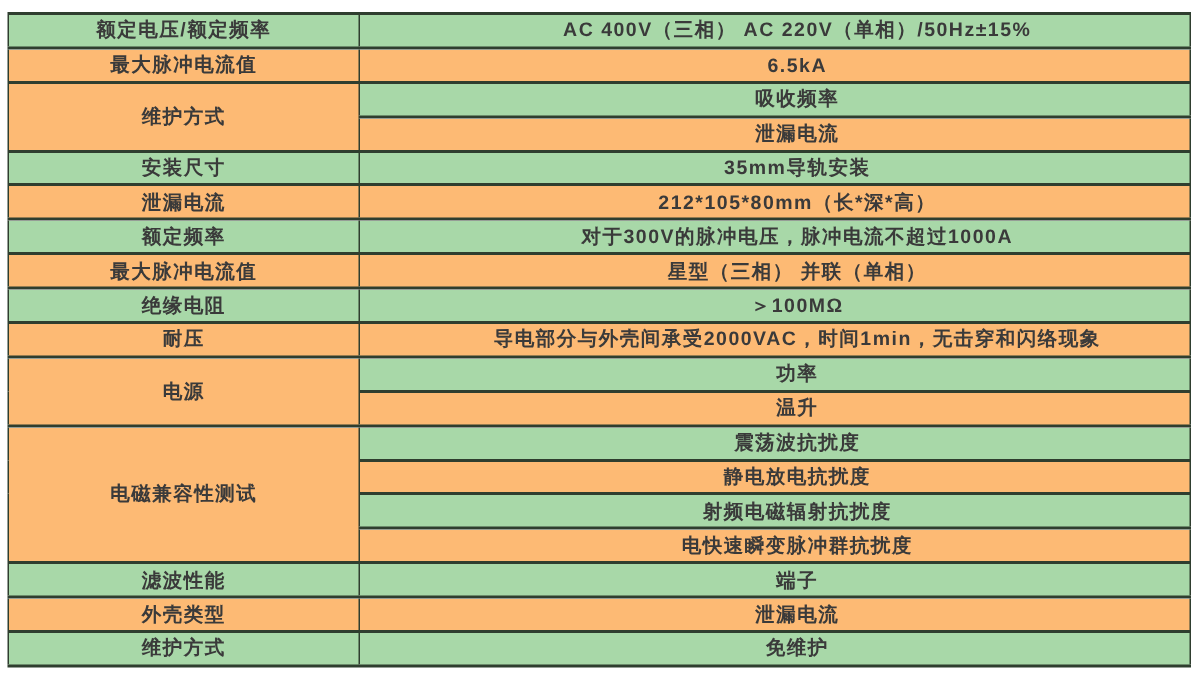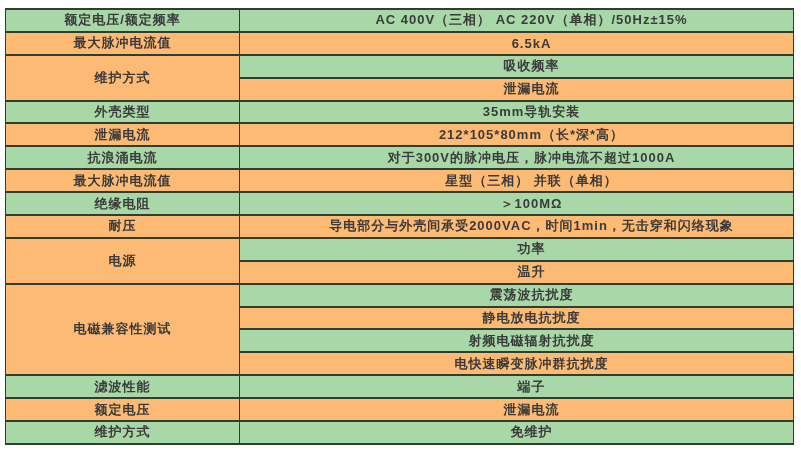--- a/index.html
+++ b/index.html
@@ -74,29 +74,29 @@
           <td class="value">6.5kA</td>
         </tr>
         <tr>
           <td rowspan="2" class="label">维护方式</td>
           <td class="value green">吸收频率</td>
         </tr>
         <tr>
           <td class="value">泄漏电流</td>
         </tr>
         <tr>
-          <td rowspan="1" class="label green">外壳类型</td>
+          <td rowspan="1" class="label green">安装尺寸</td>
           <td class="value green">35mm导轨安装</td>
         </tr>
         <tr>
           <td rowspan="1" class="label">泄漏电流</td>
           <td class="value">212*105*80mm（长*深*高）</td>
         </tr>
         <tr>
-          <td rowspan="1" class="label green">抗浪涌电流</td>
+          <td rowspan="1" class="label green">额定频率</td>
           <td class="value green">对于300V的脉冲电压，脉冲电流不超过1000A</td>
         </tr>
         <tr>
           <td rowspan="1" class="label">最大脉冲电流值</td>
           <td class="value">星型（三相） 并联（单相）</td>
         </tr>
         <tr>
           <td rowspan="1" class="label green">绝缘电阻</td>
           <td class="value green">＞100MΩ</td>
         </tr>
@@ -122,21 +122,21 @@
           <td class="value green">射频电磁辐射抗扰度</td>
         </tr>
         <tr>
           <td class="value">电快速瞬变脉冲群抗扰度</td>
         </tr>
         <tr>
           <td rowspan="1" class="label green">滤波性能</td>
           <td class="value green">端子</td>
         </tr>
         <tr>
-          <td rowspan="1" class="label">额定电压</td>
+          <td rowspan="1" class="label">外壳类型</td>
           <td class="value">泄漏电流</td>
         </tr>
         <tr>
           <td rowspan="1" class="label green">维护方式</td>
           <td class="value green">免维护</td>
         </tr>
       </tbody>
   </table>
 </div>
 

